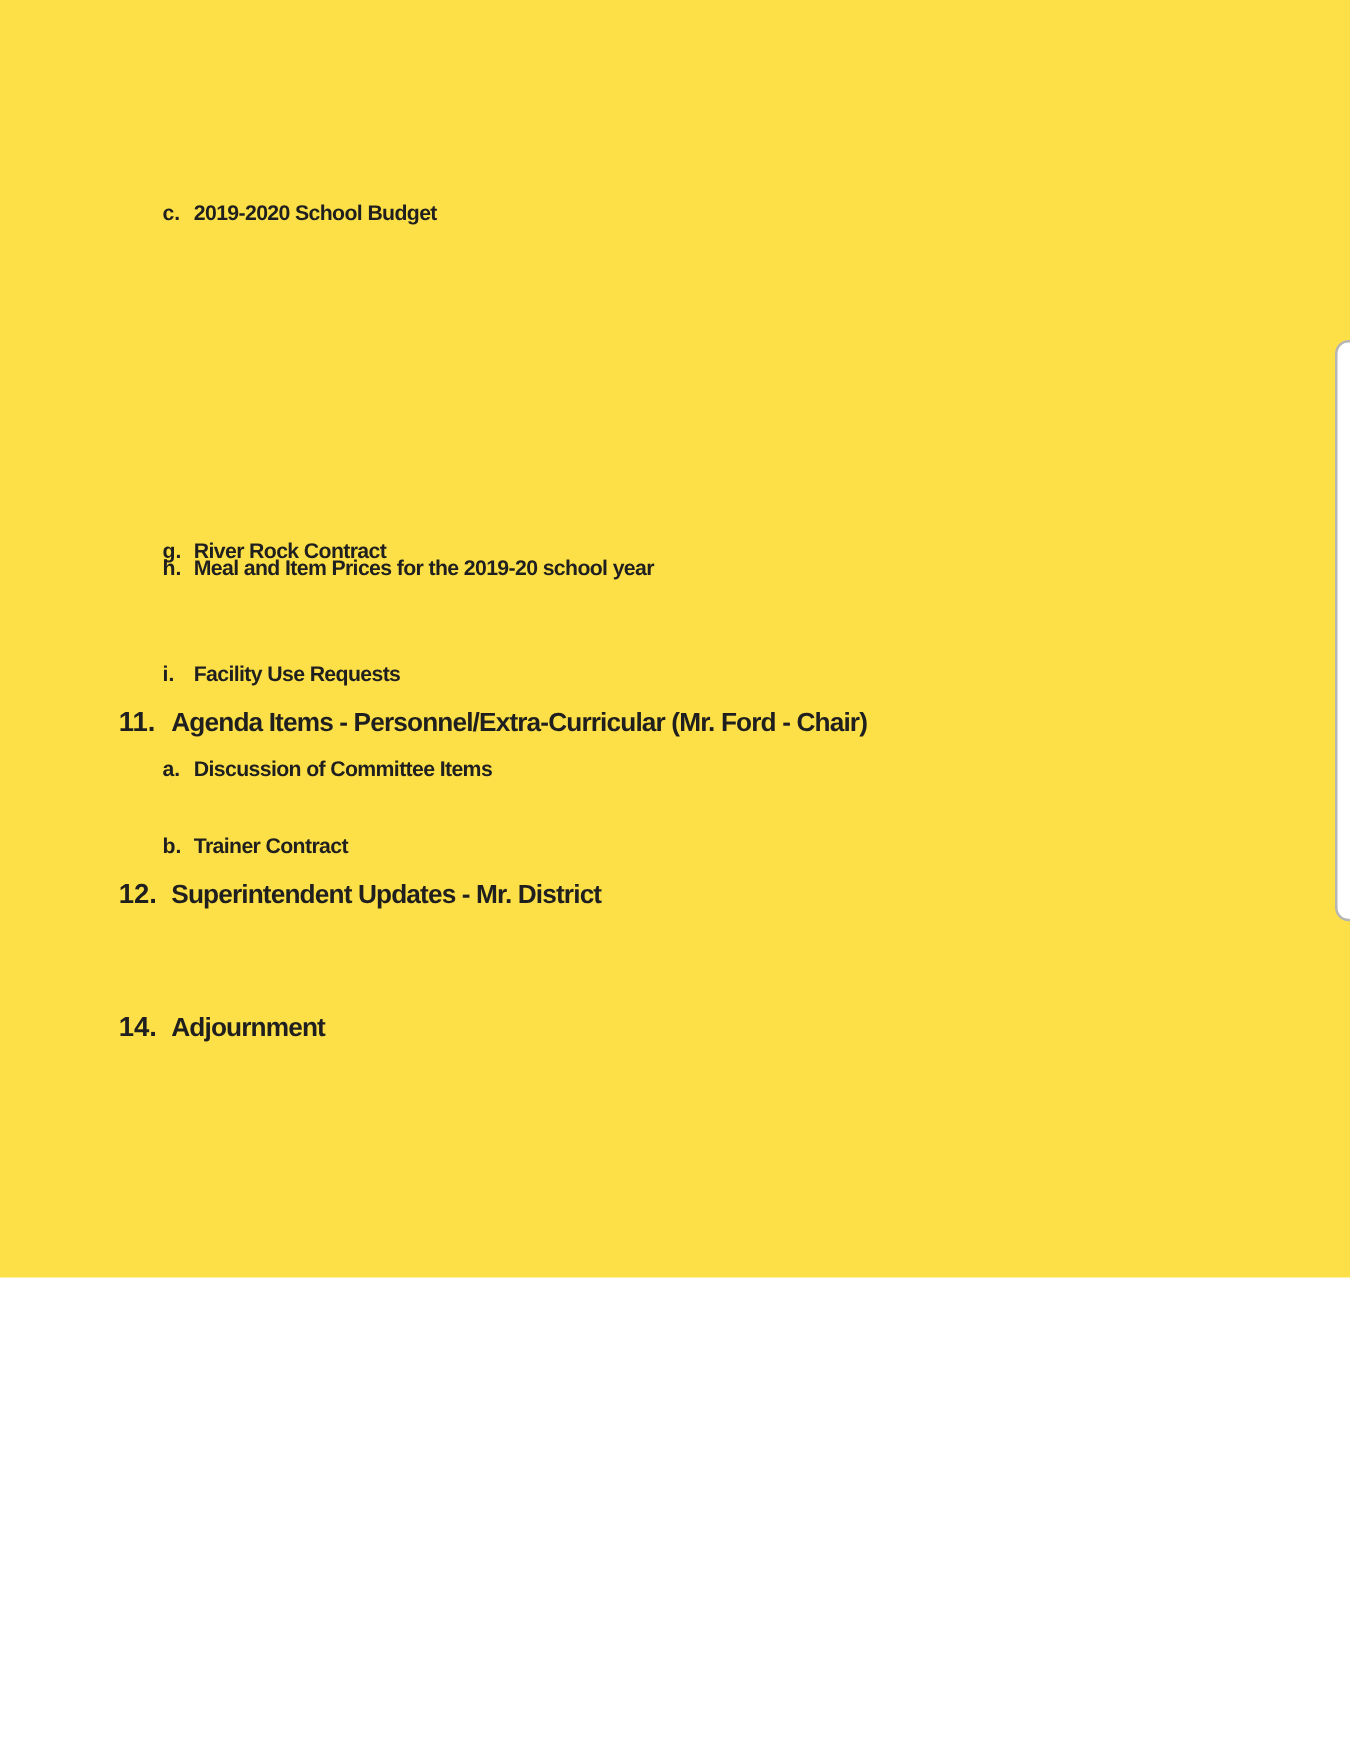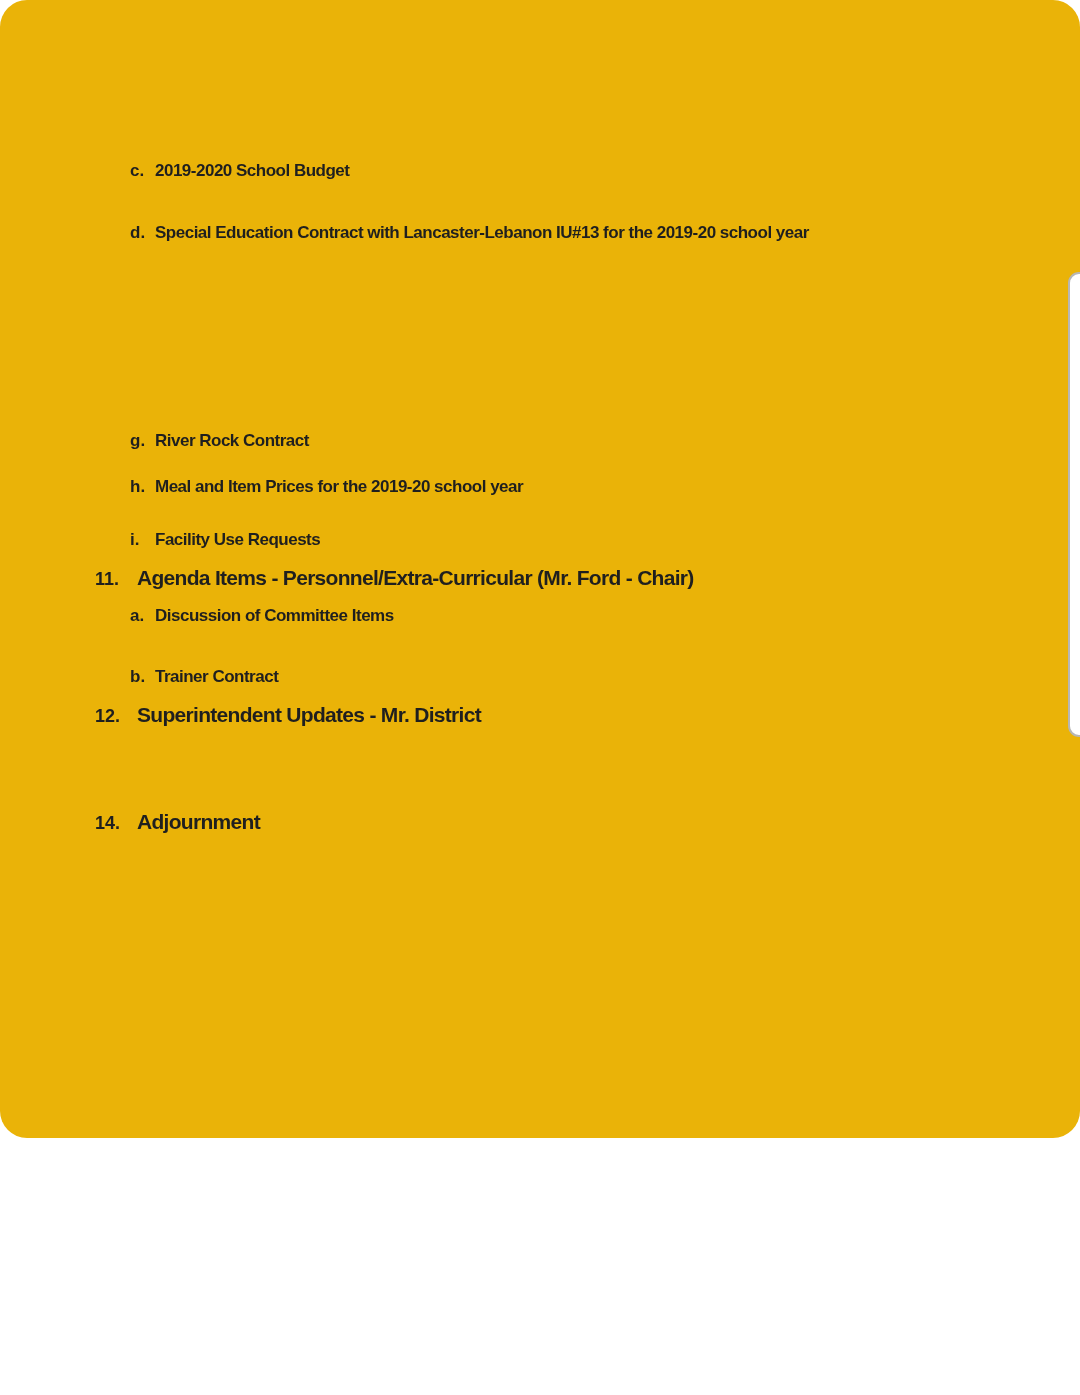--- a/index.html
+++ b/index.html
@@ -4,24 +4,23 @@
 <style>
   * { margin: 0; padding: 0; box-sizing: border-box; }
   html, body {
     width: 1080px; height: 1395px;
     overflow: hidden;
     background: #ffffff;
     font-family: "Liberation Sans", sans-serif;
   }
   .viewport {
     position: relative;
-    width: 1080px; height: 1138px;
-    background: #eab308;
+    width: 1080px; height: 1022px;
+    background: #fde047;
     overflow: hidden;
-    border-radius: 27px;
   }
   .doc-line {
     position: absolute;
     white-space: nowrap;
     color: #1f1f1f;
     font-weight: bold;
   }
   .sub-item {
     left: 130px;
     font-size: 17px;
@@ -35,21 +34,21 @@
   }
   .heading-item {
     left: 95px;
     font-size: 21px;
     line-height: 27px;
     letter-spacing: -0.7px;
   }
   .heading-item .marker {
     display: inline-block;
     width: 42px;
-    font-size: 18px;
+    font-size: 22px;
     letter-spacing: 0;
   }
   .page-number {
     position: absolute;
     left: 935px;
     top: 1306px;
     font-family: "Liberation Serif", serif;
     font-weight: normal;
     font-size: 28px;
     color: #2a2a2a;
@@ -74,27 +73,26 @@
     background: #8b8b8b;
   }
 </style>
 </head>
 <body>
 
 <div class="viewport">
 
   <div class="doc-line sub-item" style="top:160px"><span class="marker">c.</span><span>2019-2020 School Budget</span></div>
 
-  <div class="doc-line sub-item" style="top:222px"><span class="marker">d.</span><span>Special Education Contract with Lancaster-Lebanon IU#13 for the 2019-20 school year</span></div>
 
 
 
   <div class="doc-line sub-item" style="top:430px"><span class="marker">g.</span><span>River Rock Contract</span></div>
 
-  <div class="doc-line sub-item" style="top:476px"><span class="marker">h.</span><span>Meal and Item Prices for the 2019-20 school year</span></div>
+  <div class="doc-line sub-item" style="top:444px"><span class="marker">h.</span><span>Meal and Item Prices for the 2019-20 school year</span></div>
 
   <div class="doc-line sub-item" style="top:529px"><span class="marker">i.</span><span>Facility Use Requests</span></div>
 
   <div class="doc-line heading-item" style="top:564px"><span class="marker">11.</span><span>Agenda Items - Personnel/Extra-Curricular (Mr. Ford - Chair)</span></div>
 
   <div class="doc-line sub-item" style="top:605px"><span class="marker">a.</span><span>Discussion of Committee Items</span></div>
 
   <div class="doc-line sub-item" style="top:666px"><span class="marker">b.</span><span>Trainer Contract</span></div>
 
   <div class="doc-line heading-item" style="top:701px"><span class="marker">12.</span><span>Superintendent Updates - Mr. District</span></div>

